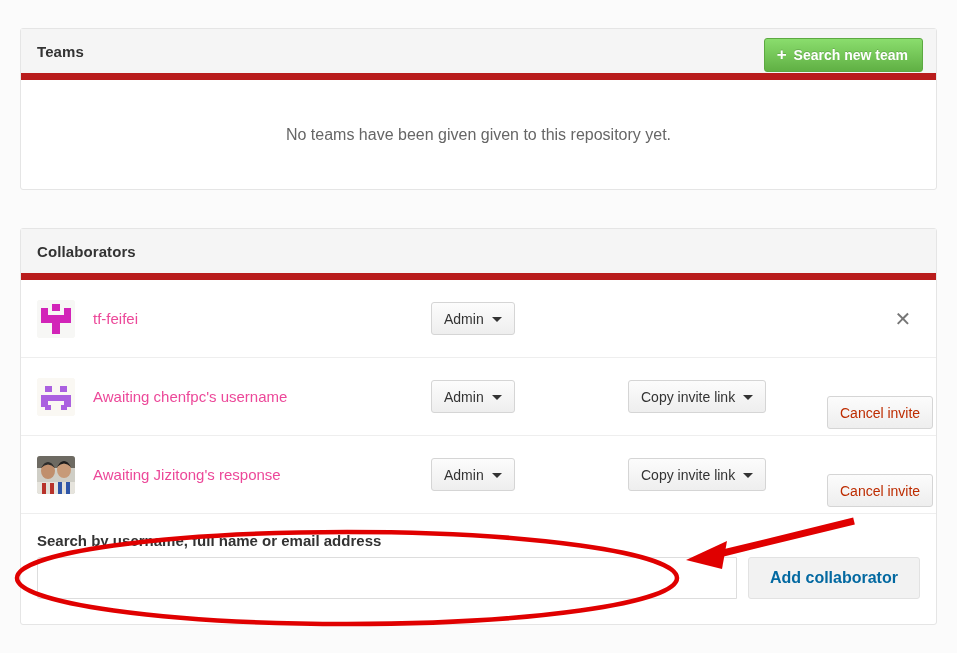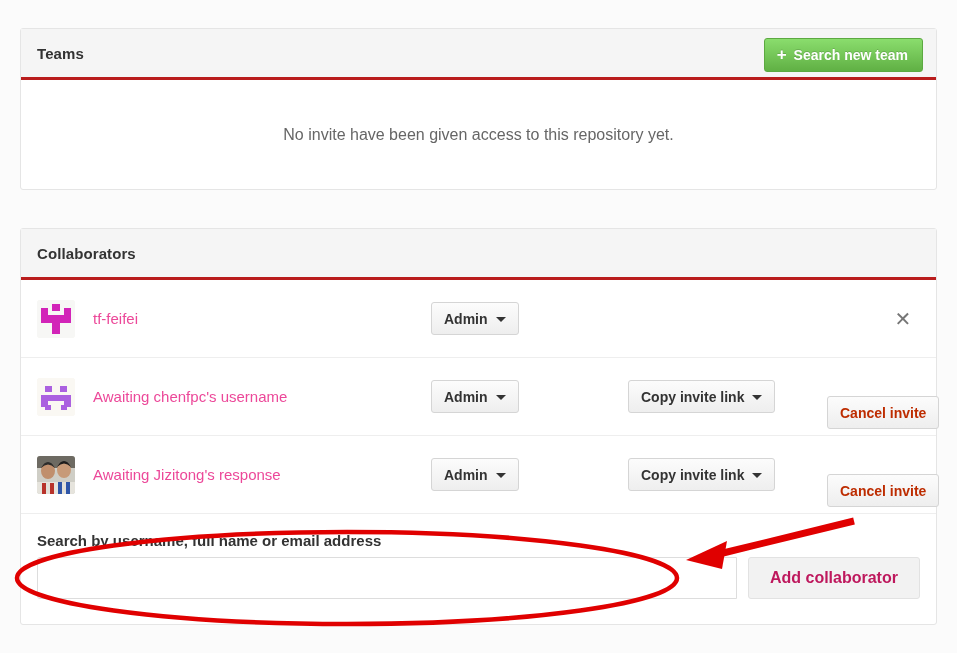--- a/index.html
+++ b/index.html
@@ -29,21 +29,21 @@
     position: absolute;
     background: #ffffff;
     border: 1px solid #e5e5e5;
     border-radius: 3px;
     box-sizing: border-box;
   }
 
   .panel-header {
     height: 51px;
     background: #f5f5f5;
-    border-bottom: 3px solid #b91c1c;
+    border-bottom: 7px solid #b91c1c;
     box-sizing: border-box;
     display: flex;
     align-items: center;
     padding: 0 16px;
     position: relative;
   }
 
   .panel-title {
     font-size: 15px;
     font-weight: bold;
@@ -133,21 +133,21 @@
     display: inline-flex;
     align-items: center;
     justify-content: center;
     gap: 8px;
     height: 33px;
     padding: 0 12px;
     background: linear-gradient(#fcfcfc, #eeeeee);
     border: 1px solid #d5d5d5;
     border-radius: 3px;
     font-size: 14px;
-    font-weight: bold;
+    font-weight: normal;
     color: #333333;
     cursor: pointer;
     box-sizing: border-box;
     white-space: nowrap;
   }
   .btn-grey.danger { color: #bd2c00; }
 
   .caret {
     width: 0; height: 0;
     border-left: 5px solid transparent;
@@ -209,21 +209,21 @@
     outline: none;
     font-family: "Liberation Sans", sans-serif;
   }
   .btn-add {
     margin-left: 11px;
     width: 174px;
     height: 42px;
     background: #f2f2f2;
     border: 1px solid #e2e2e2;
     border-radius: 3px;
-    color: #be185d;
+    color: #0369a1;
     font-size: 16px;
     font-weight: bold;
     box-sizing: border-box;
     cursor: default;
     font-family: "Liberation Sans", sans-serif;
   }
 
   
   #annotation-layer {
     position: absolute;
@@ -241,21 +241,21 @@
     <div class="panel-header">
       <span class="panel-title">Teams</span>
 
       <button class="btn-create">
         <span class="plus-glyph">+</span>
         <span>Search new team</span>
       </button>
     </div>
 
     <div class="empty-state">
-      <span>No invite have been given access to this repository yet.</span>
+      <span>No teams have been given given to this repository yet.</span>
     </div>
   </section>
 
   <section class="panel" id="collab-panel">
     <div class="panel-header">
       <span class="panel-title">Collaborators</span>
     </div>
 
     <div class="collab-row">
       <span class="avatar">

